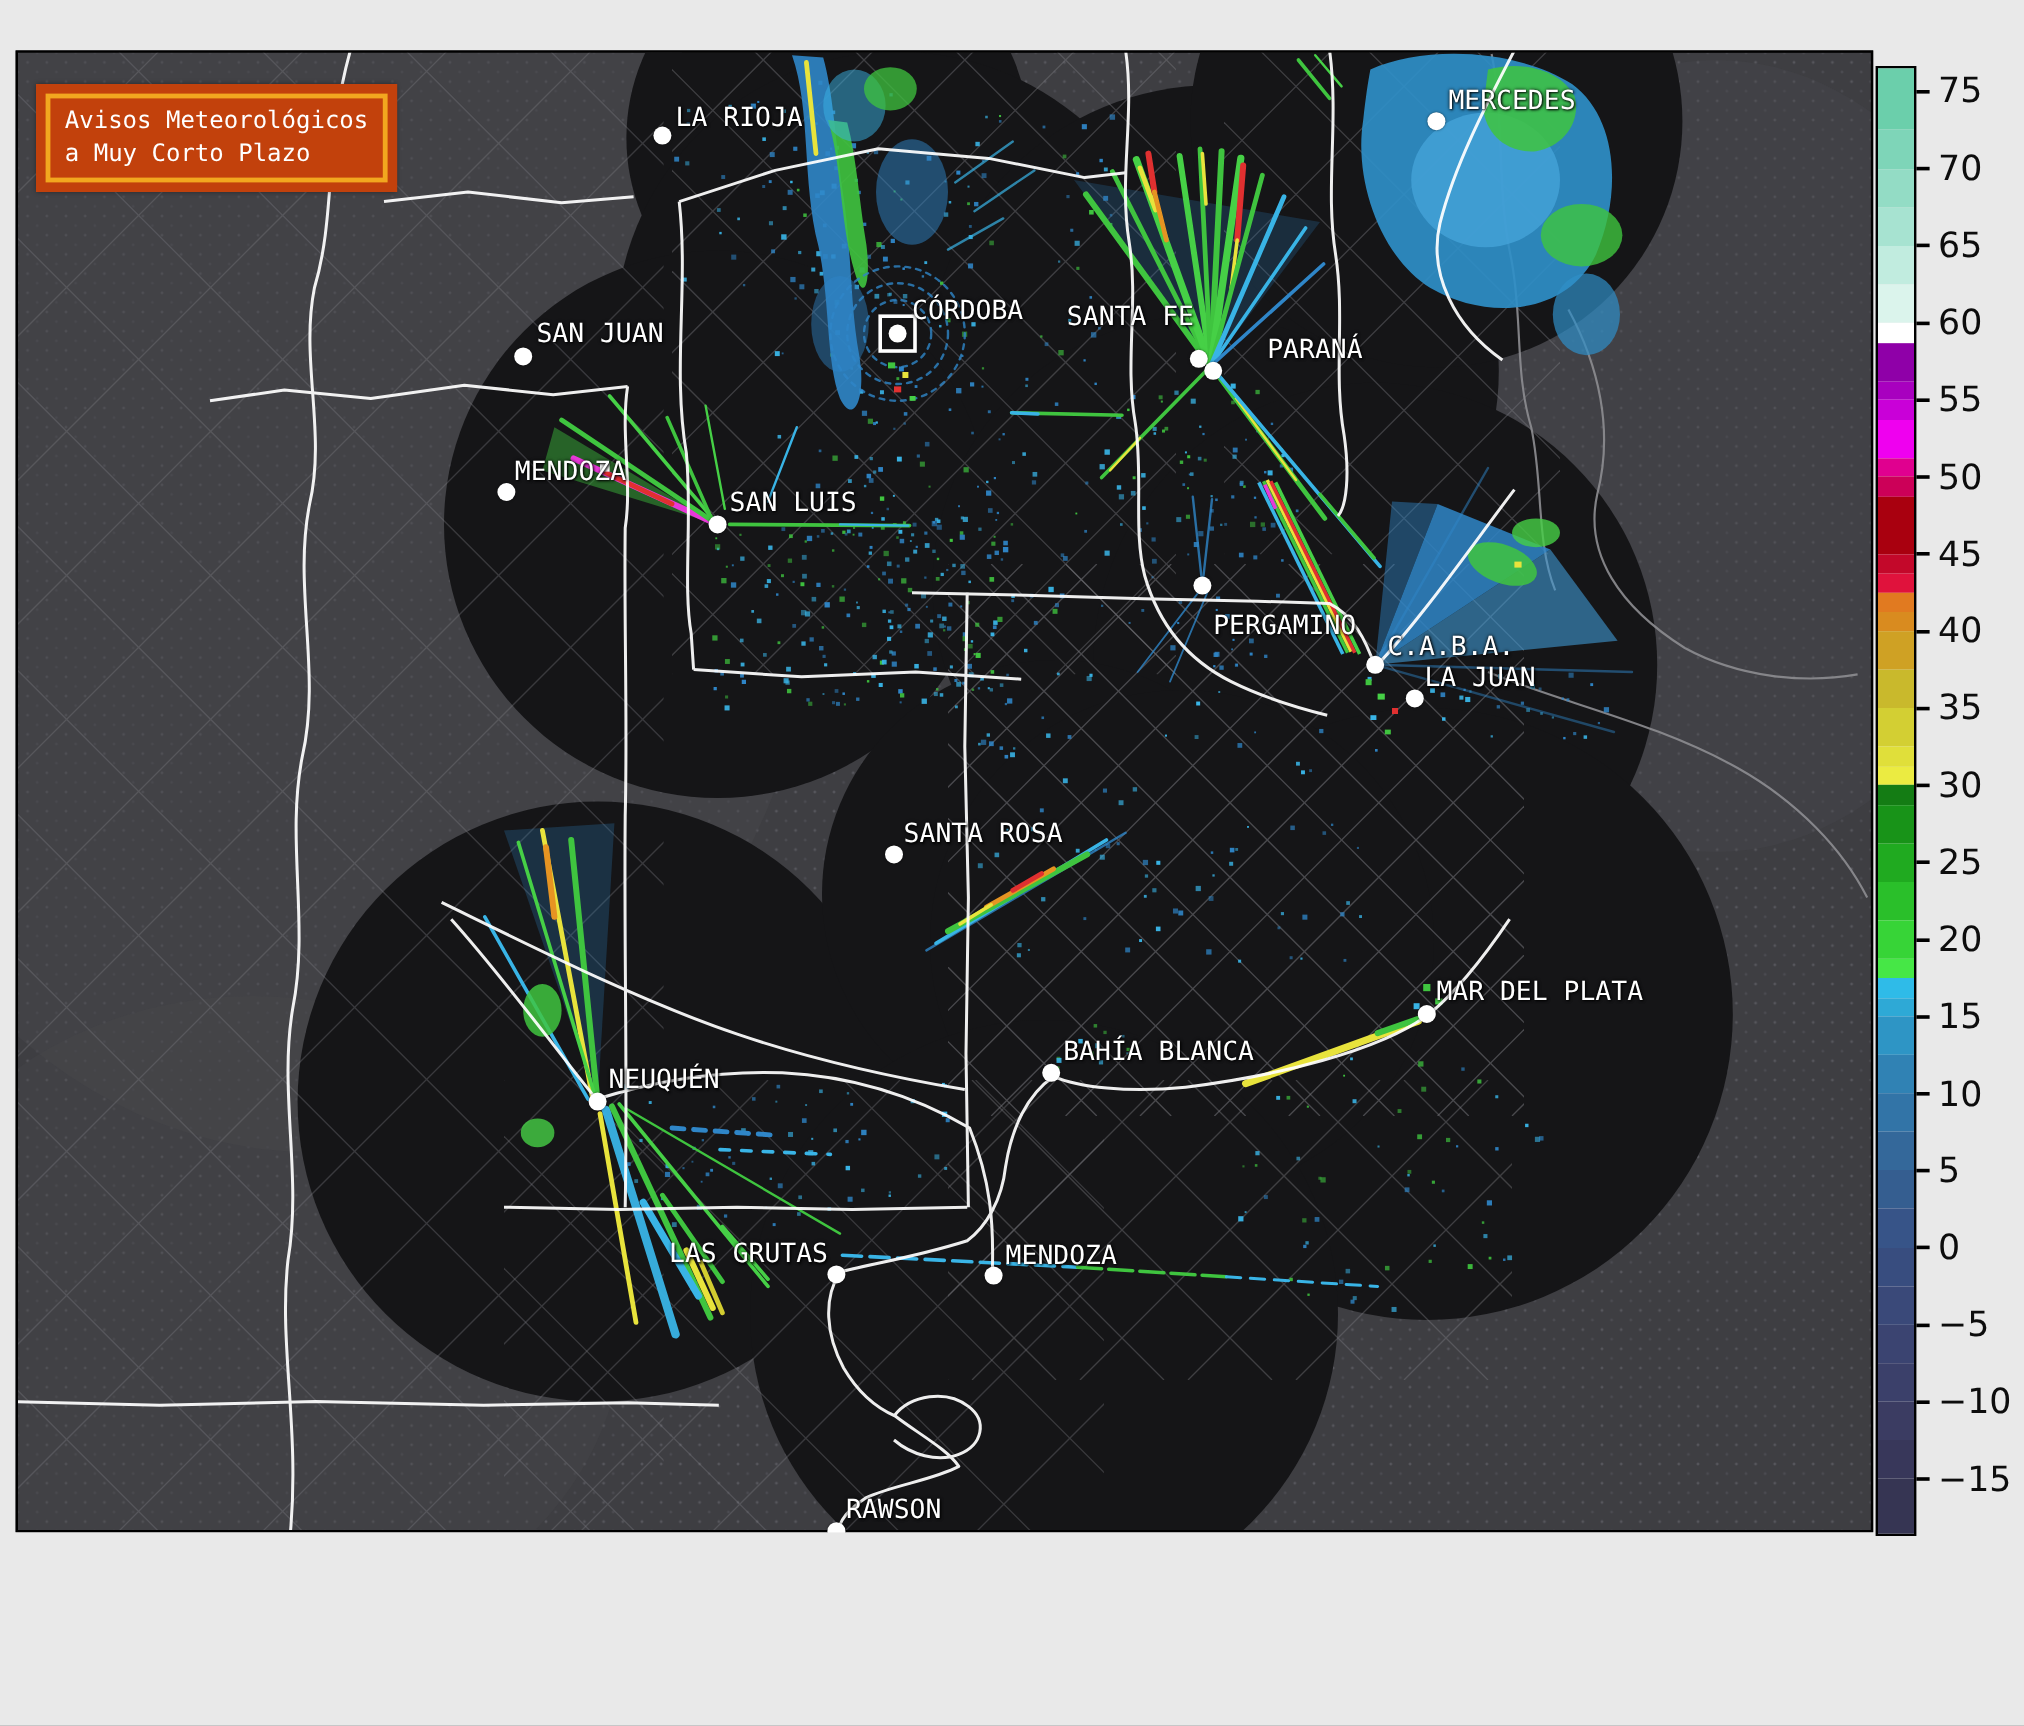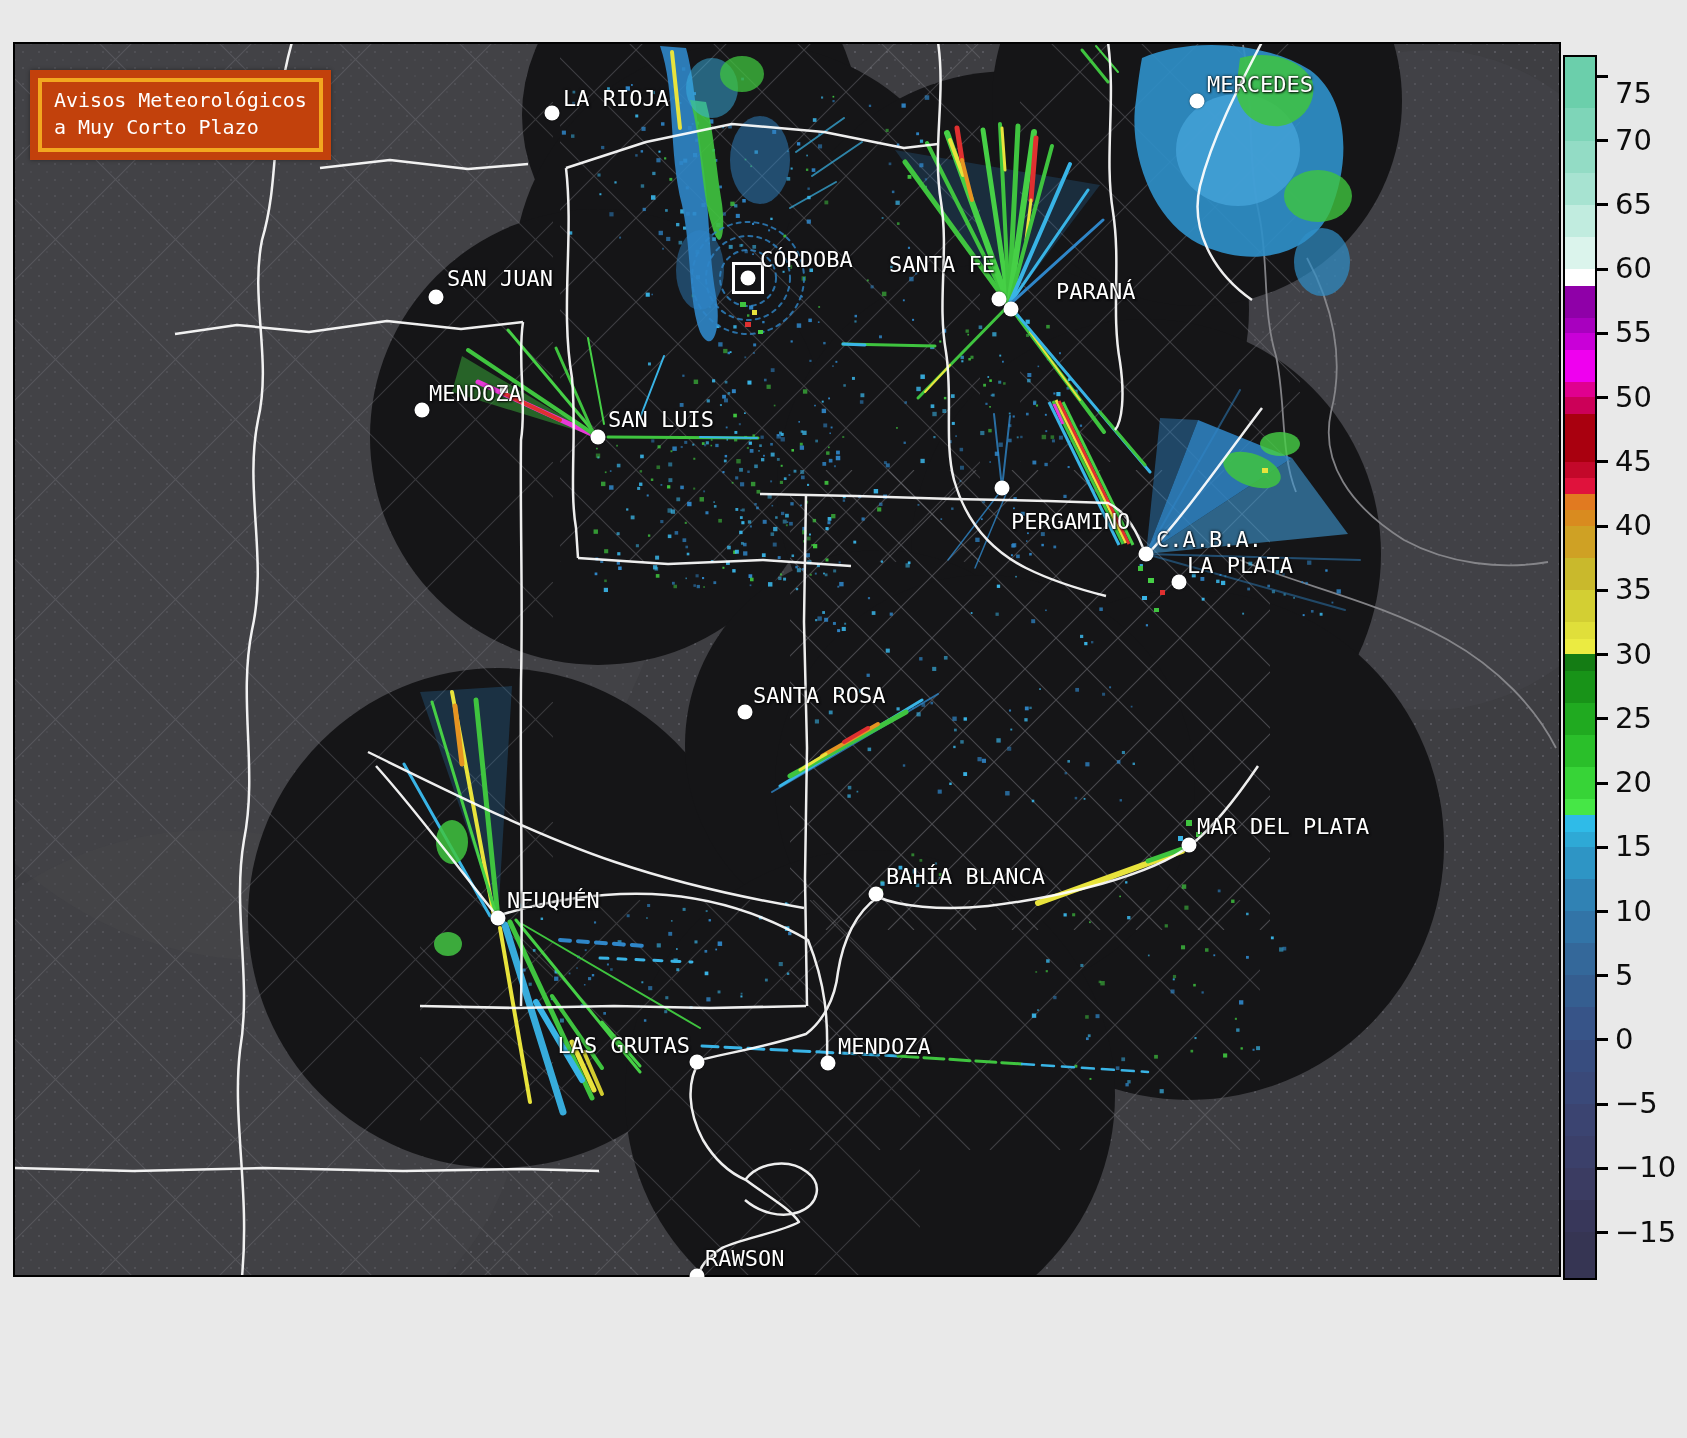--- a/index.html
+++ b/index.html
@@ -1192,21 +1192,21 @@
       <div class="city-label" style="left: 1056px; top: 279px; text-align: center;">PARANÁ</div>
       <div class="city-dot" style="left: 422px; top: 410px;"></div>
       <div class="city-label" style="left: 429px; top: 381px;">MENDOZA</div>
       <div class="city-dot" style="left: 598px; top: 437px;"></div>
       <div class="city-label" style="left: 608px; top: 407px;">SAN LUIS</div>
       <div class="city-dot" style="left: 1002px; top: 488px;"></div>
       <div class="city-label" style="left: 1011px; top: 461px; margin-top: 48px;">PERGAMINO</div>
       <div class="city-dot" style="left: 1146px; top: 554px;"></div>
       <div class="city-label" style="left: 1156px; top: 527px;">C.A.B.A.</div>
       <div class="city-dot" style="left: 1179px; top: 582px;"></div>
-      <div class="city-label" style="left: 1187px; top: 553px;">LA PLATA</div>
+      <div class="city-label" style="left: 1187px; top: 553px;">LA JUAN</div>
       <div class="city-dot" style="left: 745px; top: 712px;"></div>
       <div class="city-label" style="left: 753px; top: 683px;">SANTA ROSA</div>
       <div class="city-dot" style="left: 1189px; top: 845px;"></div>
       <div class="city-label" style="left: 1197px; top: 814px;">MAR DEL PLATA</div>
       <div class="city-dot" style="left: 876px; top: 894px;"></div>
       <div class="city-label" style="left: 886px; top: 864px;">BAHÍA BLANCA</div>
       <div class="city-dot" style="left: 498px; top: 918px;"></div>
       <div class="city-label" style="left: 507px; top: 888px;">NEUQUÉN</div>
       <div class="city-dot" style="left: 697px; top: 1062px;"></div>
       <div class="city-label right" style="left: 690px; top: 1033px;">LAS GRUTAS</div>
@@ -1265,21 +1265,21 @@
         <div class="cb-seg" style="height: 32.1241px; background: rgb(56, 77, 127);"></div>
         <div class="cb-seg" style="height: 32.1241px; background: rgb(58, 73, 121);"></div>
         <div class="cb-seg" style="height: 32.1241px; background: rgb(59, 68, 113);"></div>
         <div class="cb-seg" style="height: 32.1241px; background: rgb(59, 64, 106);"></div>
         <div class="cb-seg" style="height: 32.1241px; background: rgb(59, 60, 98);"></div>
         <div class="cb-seg" style="height: 32.1241px; background: rgb(56, 55, 90);"></div>
         <div class="cb-seg" style="height: 46.2587px; background: rgb(54, 53, 83);"></div>
       </div>
     <div id="cb-ticks">
         <div class="cb-tickmark" style="top: 19.7744px;"></div>
-        <div class="cb-ticklabel" style="top: 21.2744px; margin-top: 18px;">75</div>
+        <div class="cb-ticklabel" style="top: 21.2744px;">75</div>
         <div class="cb-tickmark" style="top: 84.0226px;"></div>
         <div class="cb-ticklabel" style="top: 85.5226px;">70</div>
         <div class="cb-tickmark" style="top: 148.271px;"></div>
         <div class="cb-ticklabel" style="top: 149.771px;">65</div>
         <div class="cb-tickmark" style="top: 212.519px;"></div>
         <div class="cb-ticklabel" style="top: 214.019px;">60</div>
         <div class="cb-tickmark" style="top: 276.767px;"></div>
         <div class="cb-ticklabel" style="top: 278.267px;">55</div>
         <div class="cb-tickmark" style="top: 341.015px;"></div>
         <div class="cb-ticklabel" style="top: 342.515px;">50</div>

